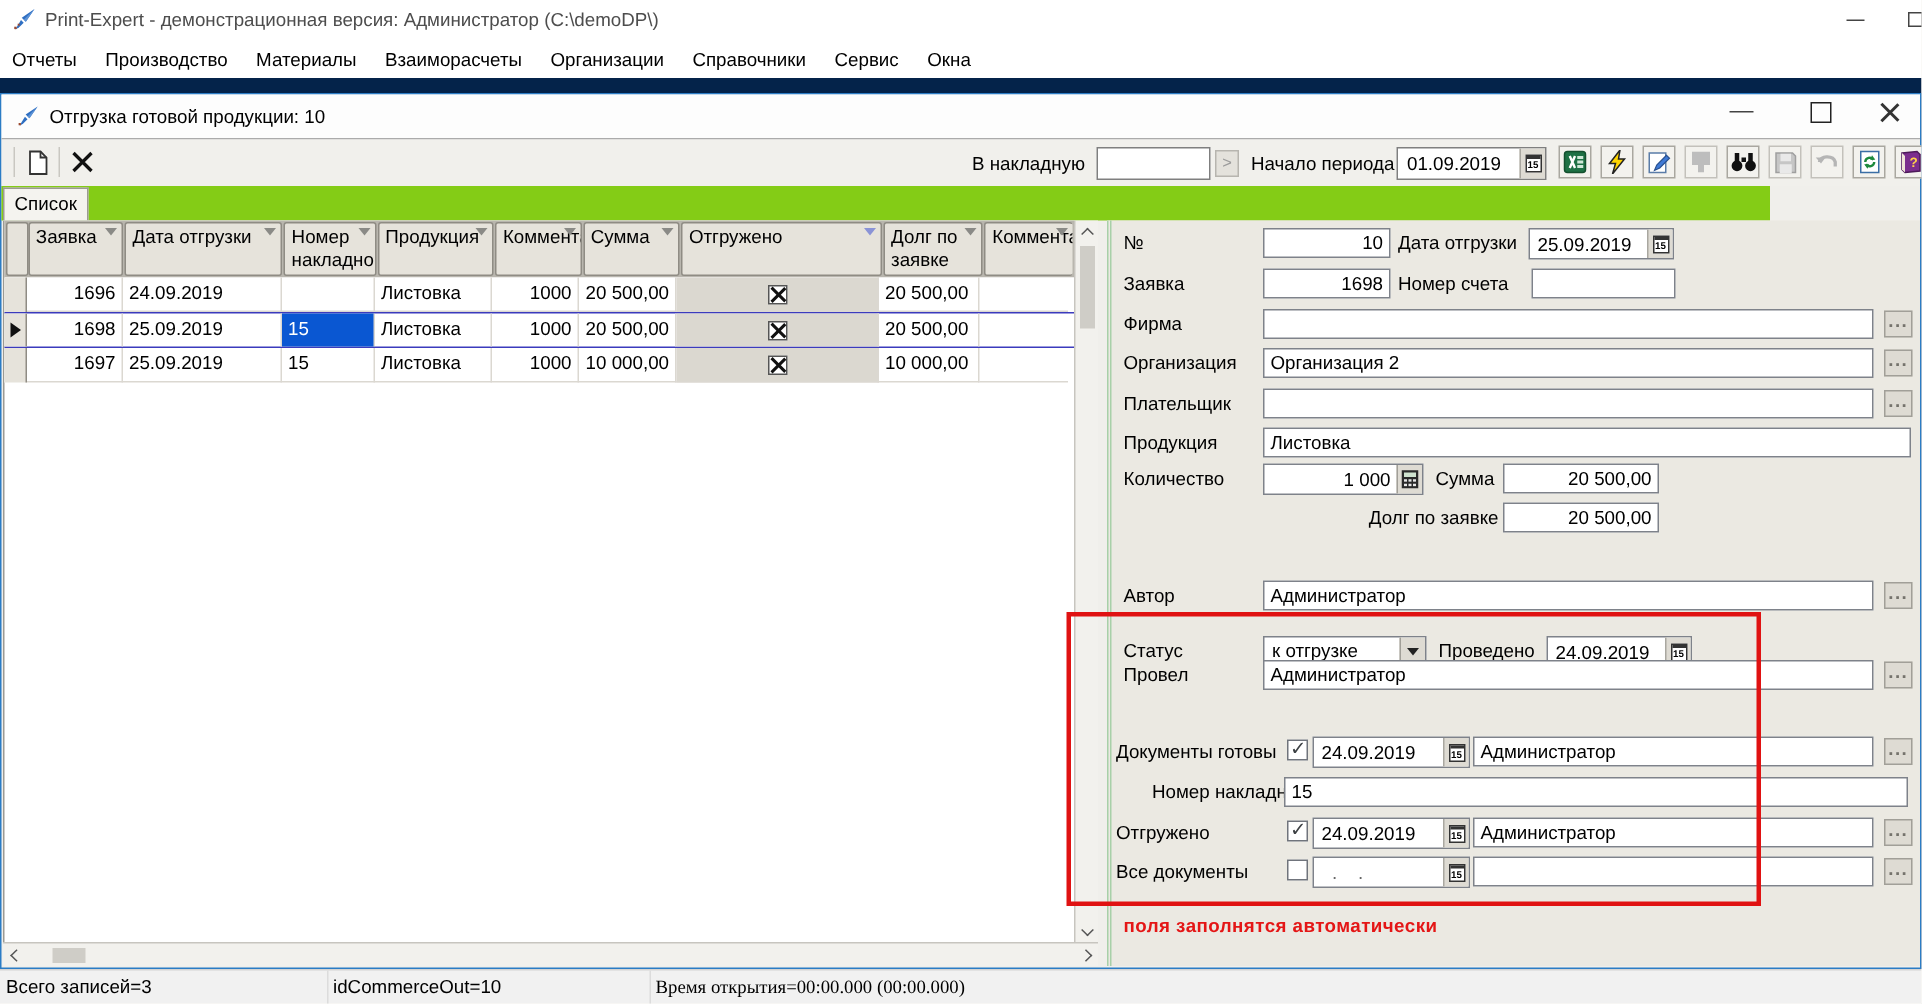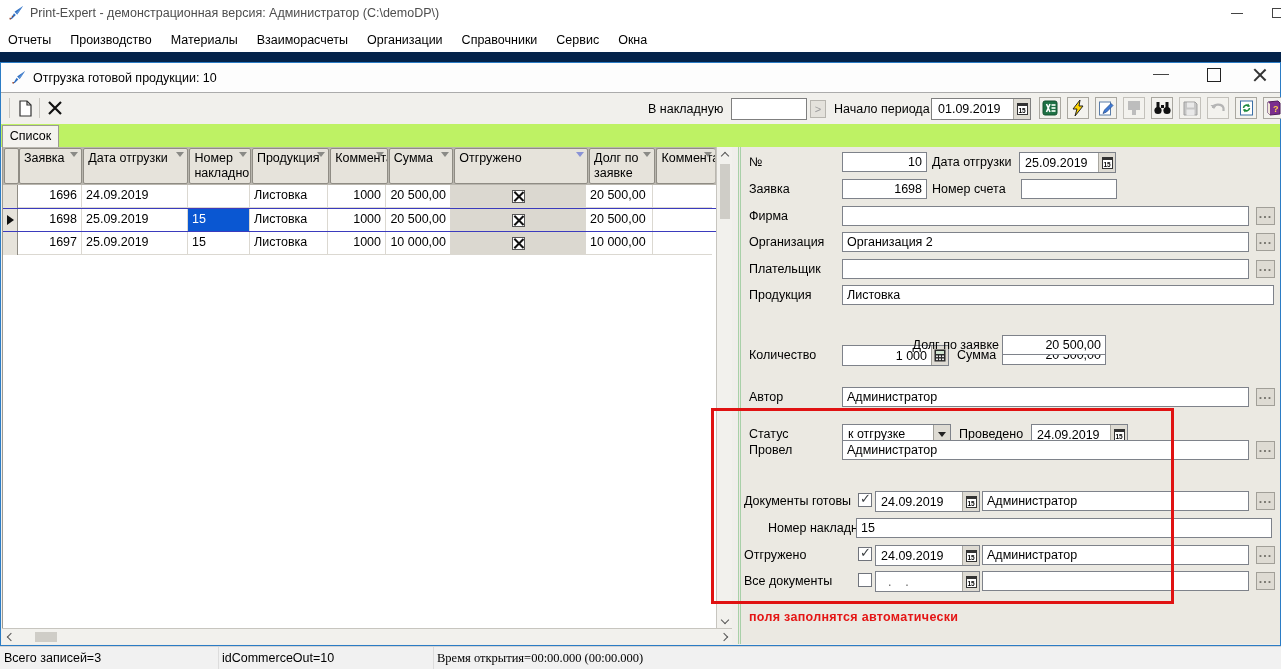--- a/index.html
+++ b/index.html
@@ -37,21 +37,21 @@
   .tb-lbl { position:absolute; top:9px; white-space:nowrap;text-align:center; }
   .tb-input { position:absolute; top:5px; height:22px; background:#fff; border:1px solid #7f7f7f; }
   .go-btn { position:absolute; top:7px; width:16px; height:18px; background:#e4e2dc; border:1px solid #b7b5af; color:#9b9b9b; font-size:11px; text-align:center; line-height:16px; }
   .datebox { position:absolute; top:5px; height:22px; background:#fff; border:1px solid #7f7f7f; display:flex; align-items:center; }
   .datebox .dval { flex:1; padding-left:6px; }
   .calbtn { width:17px; height:100%; background:#dedbd3; border-left:1px solid #a9a7a0; display:flex; align-items:center; justify-content:center; cursor:pointer; }
   .cal-ico { width:11px; height:12px; background:#fff; border:1px solid #333; position:relative; font-size:6.5px; line-height:13px; text-align:center; font-weight:bold; }
   .cal-ico::before { content:""; position:absolute; left:0; right:0; top:0; height:2px; background:#333; }
 
   
-  .tabstrip { left:0; top:61px; width:1279px; height:23px; background:#bef264; }
+  .tabstrip { left:0; top:61px; width:1179px; height:23px; background:#84cc16; }
   .tab { position:absolute; left:1px; top:1px; width:57px; height:22px; background:#f4f3ef; border:1px solid #9c9a93; border-bottom:none; text-align:center; padding-top:3px; }
 
   
   .grid { left:1px; top:84px; width:714px; height:481px; background:#fff; border-left:1px solid #9c9a93; }
   .ghead { display:flex; background:#b9b6ae; height:38px; }
   .gh { background:#e6e3db; border:1px solid #8f8c84; border-radius:2px; margin:1px 1px 1px 0; padding:2px 4px; line-height:15px; position:relative; overflow:hidden; cursor:pointer; }
   .gh .ftri { position:absolute; top:3px; right:3px; width:0; height:0; border-left:4px solid transparent; border-right:4px solid transparent; border-top:5px solid #8a8a86; }
   .gh .ftri.blue { border-top-color:#8a93d6; }
   .grow { display:flex; height:23px; background:#fff; }
   .grow.sel { border-top:1px solid #3b3bbd; border-bottom:1px solid #3b3bbd; height:24px; }
@@ -381,21 +381,21 @@
       <span class="plbl">Плательщик</span>
       <div class="fld" style="left:101px; width:407px;"></div>
       <div class="dots" style="left:515px;">...</div>
     </div>
 
     <div class="prow" style="top:138px;">
       <span class="plbl">Продукция</span>
       <div class="fld" style="left:101px; width:432px;">Листовка</div>
     </div>
 
-    <div class="prow" style="top:162px;margin-top:36px;">
+    <div class="prow" style="top:162px;">
       <span class="plbl">Количество</span>
       <div class="numfld" style="left:101px; width:107px;">
         <span class="nval">1 000</span>
         <span class="calcbtn">
           <svg width="12" height="13" viewBox="0 0 12 13">
             <rect x="0.5" y="0.5" width="11" height="12" fill="#2a2a2a"></rect>
             <rect x="2" y="2" width="8" height="3" fill="#cfe3cf"></rect>
             <g fill="#e8e8e8">
                 <rect x="2" y="6.5" width="2" height="1.6"></rect>
                 <rect x="5" y="6.5" width="2" height="1.6"></rect>

